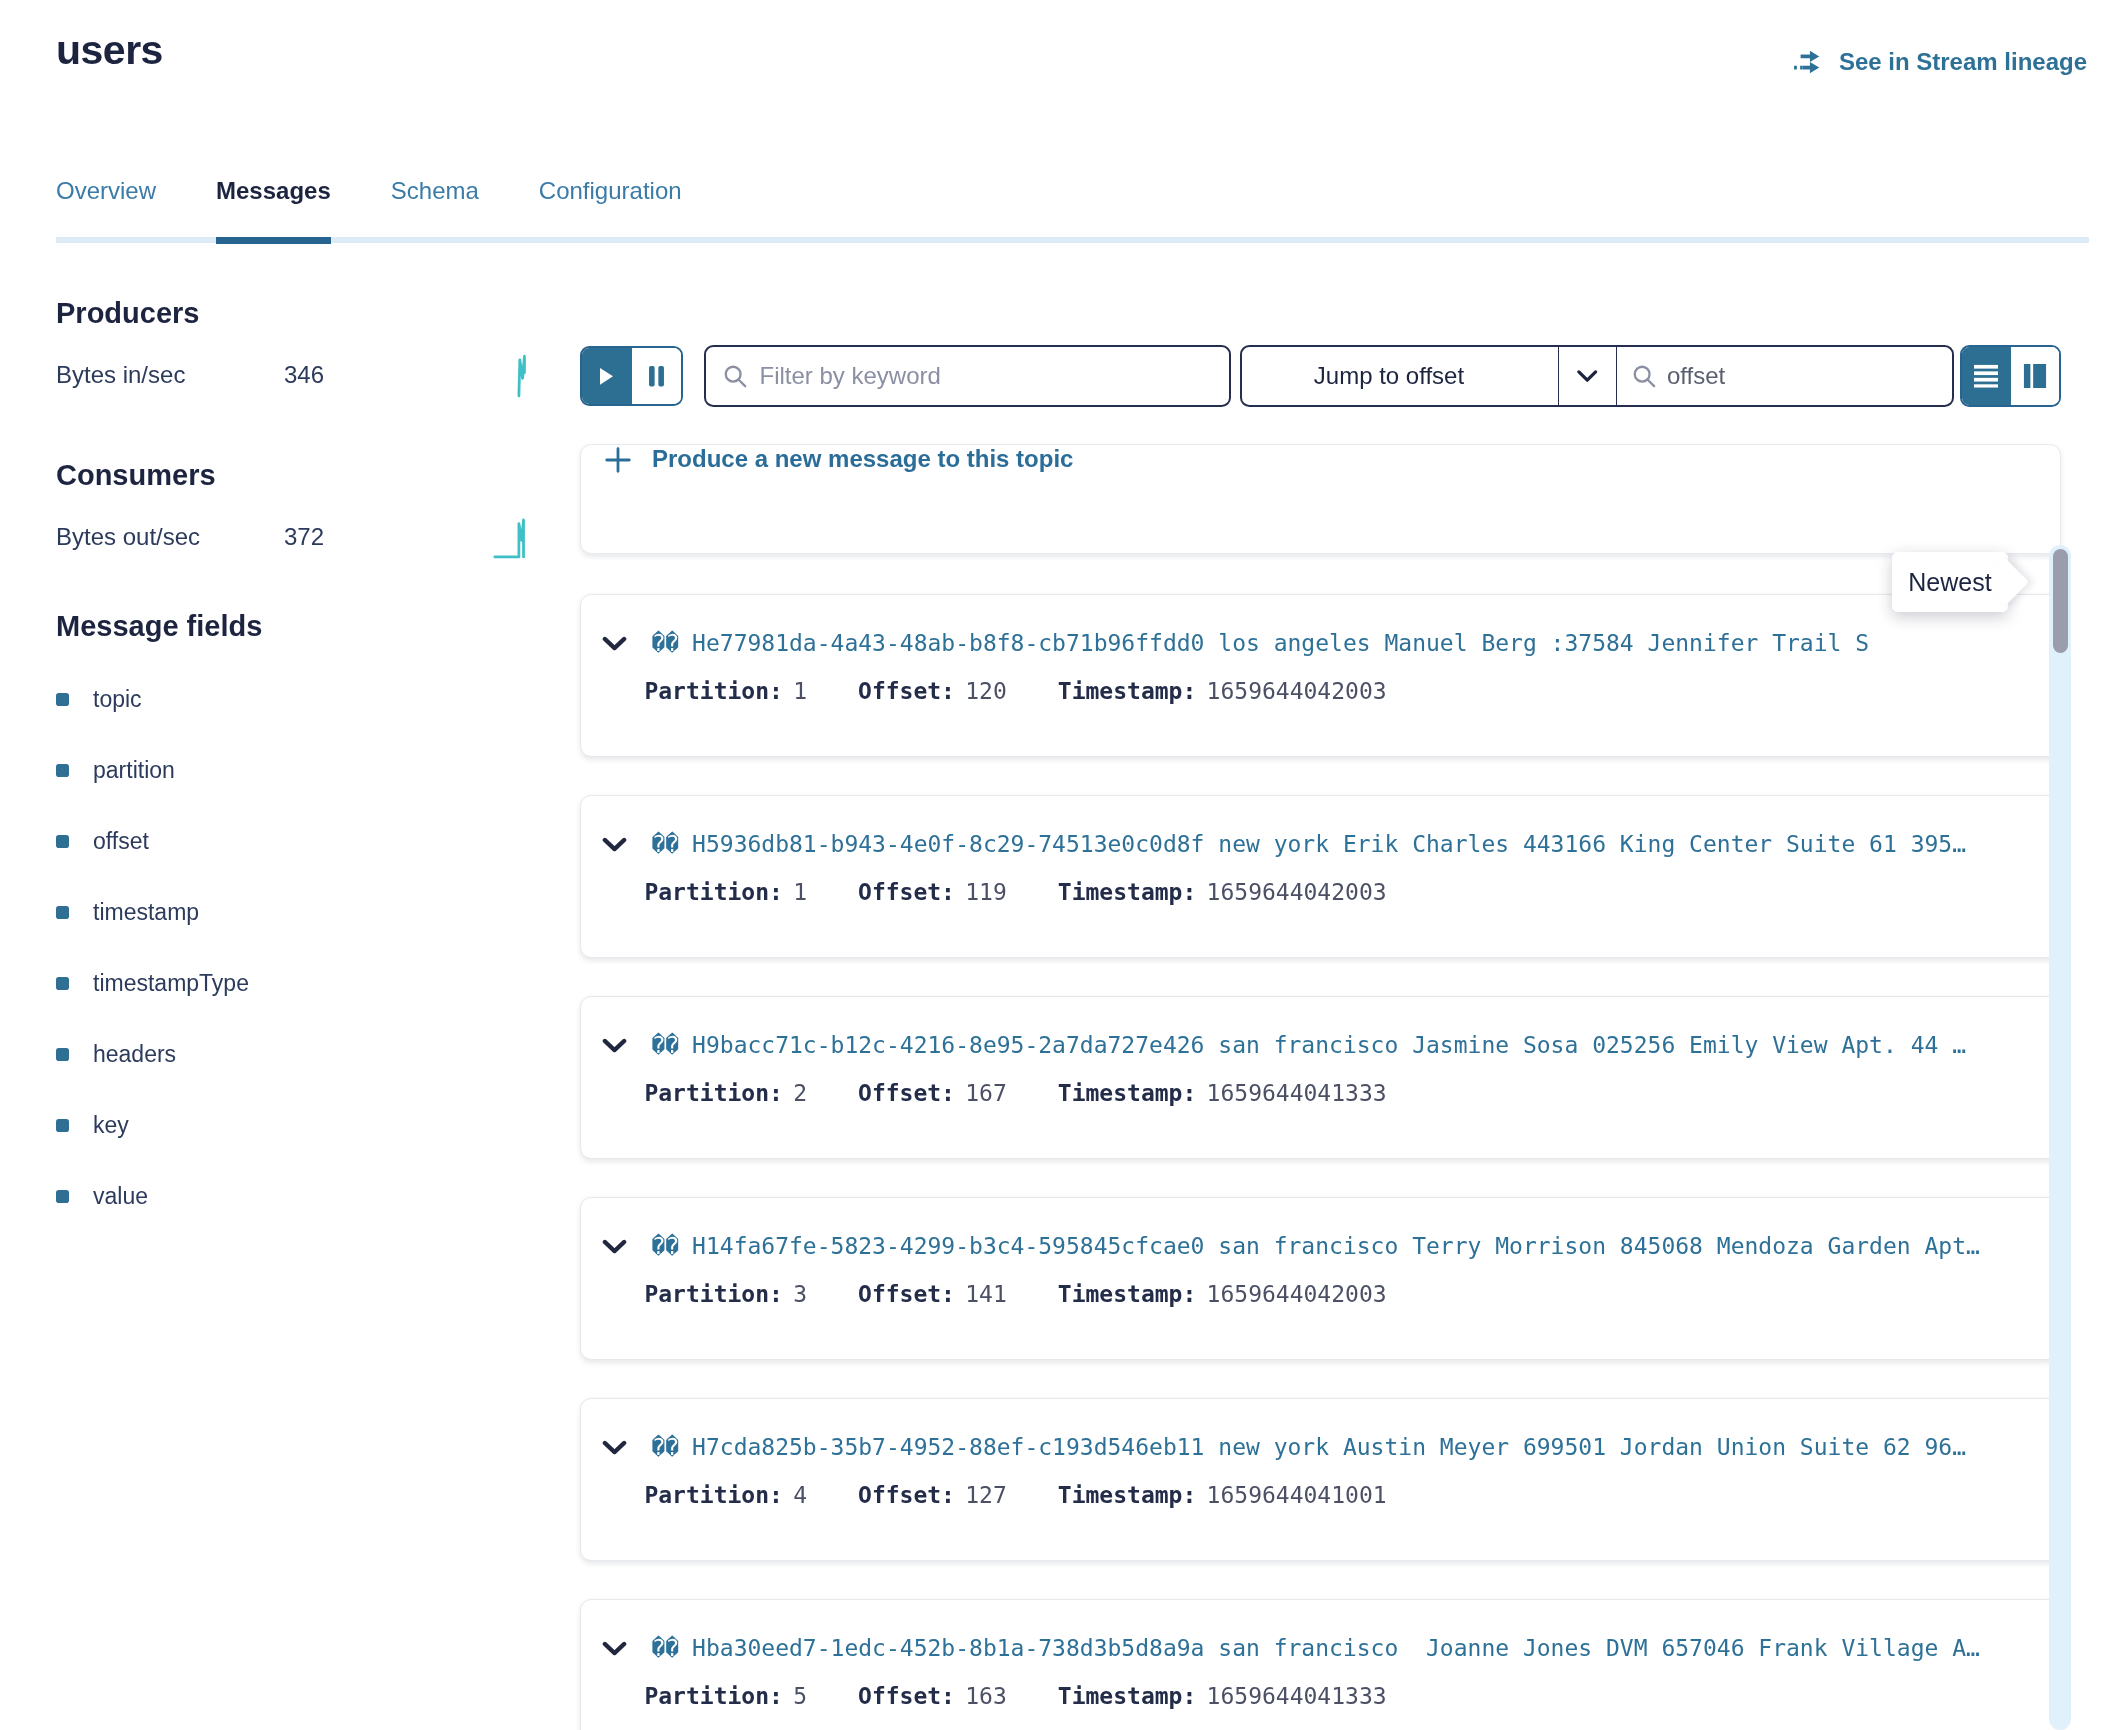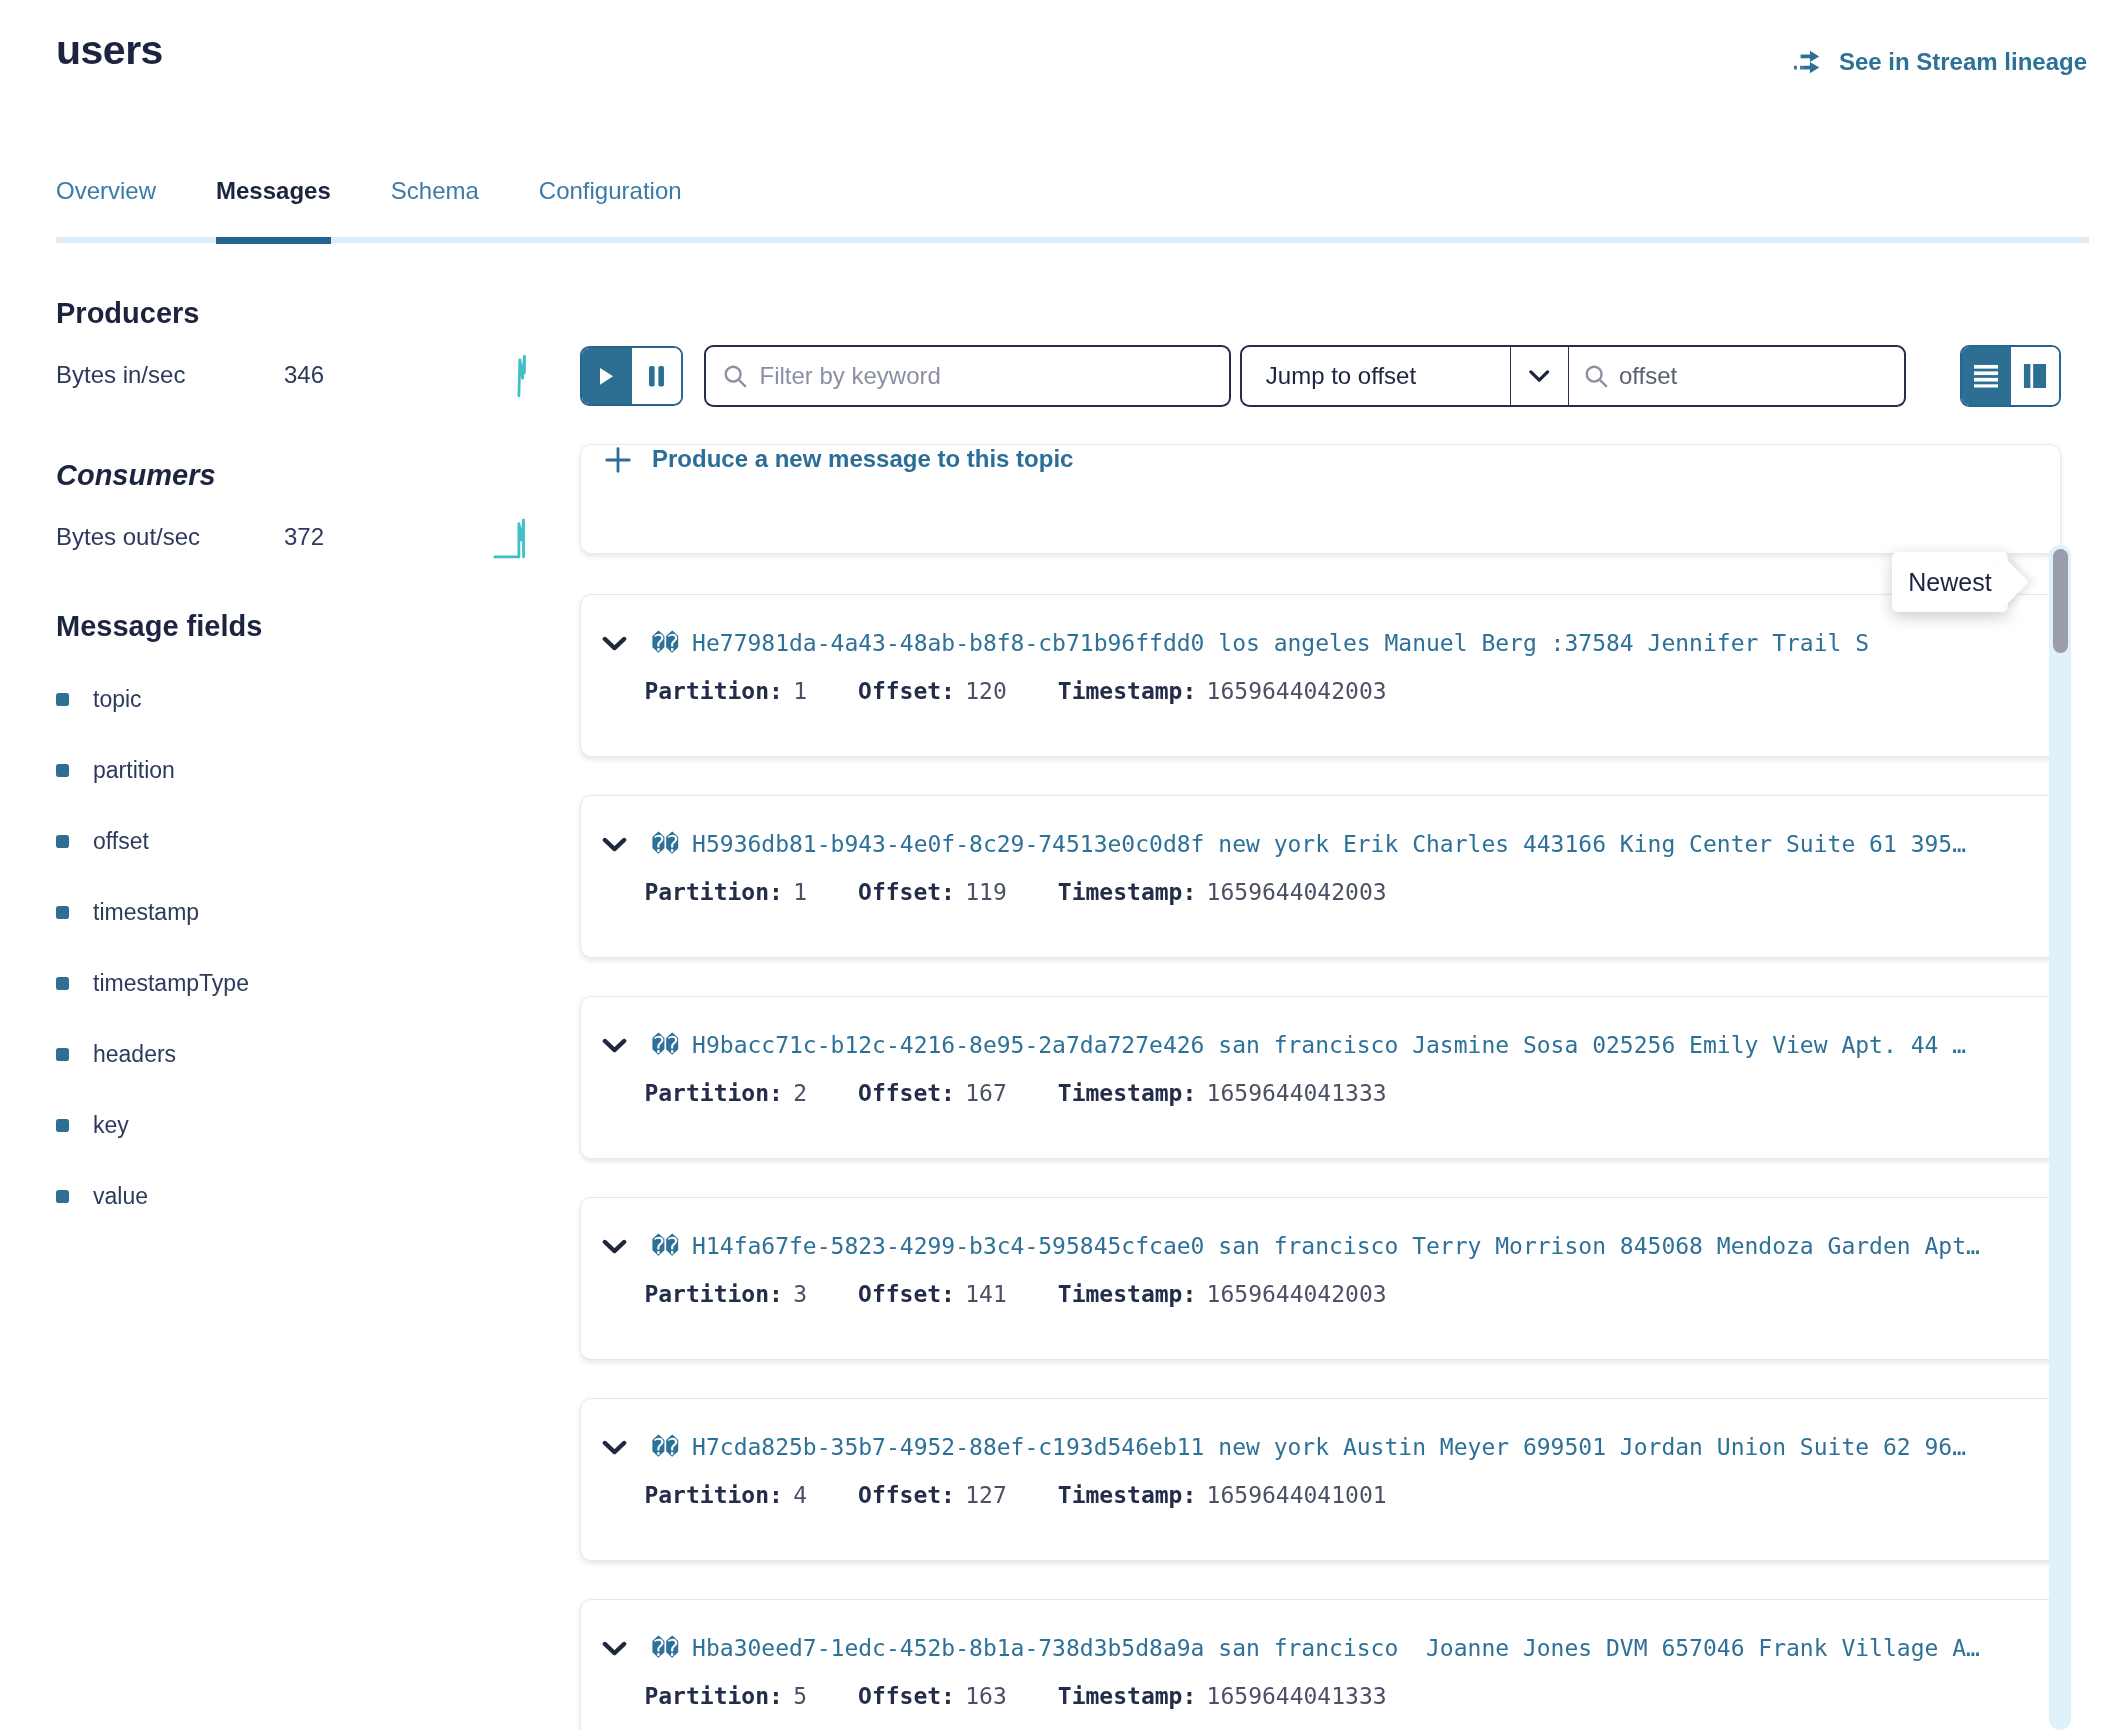--- a/index.html
+++ b/index.html
@@ -24,39 +24,39 @@
   .content { display:flex; margin-top:53px; }
   .sidebar { width:530px; padding-left:56px; flex:none; }
   .main { flex:1; padding-right:63px; padding-left:50px; }
 
   
   .side-heading { font-size:29px; font-weight:700; color:#1c2440; line-height:35px; }
   .metric-row { display:flex; align-items:center; margin-top:28px; height:32px; }
   .metric-label { font-size:24px; color:#2c3a5c; width:228px; }
   .metric-value { font-size:24px; color:#2c3a5c; }
   .sparkline { margin-left:auto; }
-  .mt-consumers { margin-top:67px;font-style:italic; }
+  .mt-consumers { margin-top:67px; }
   .mt-fields { margin-top:56px; }
   .field-list { list-style:none; margin-top:41px; }
   .field-item { display:flex; align-items:center; gap:24px; height:28px; margin-bottom:43px; cursor:pointer; }
   .field-bullet { width:13px; height:13px; border-radius:2.8px; background:#306f94; flex:none; }
   .field-label { font-size:23px; color:#2c3a5c; }
 
   
   .toolbar { display:flex; align-items:center; margin-top:49px; height:62px; }
   .playpause { display:flex; width:103px; height:60px; border:2.8px solid #27648f; border-radius:9.3px; overflow:hidden; flex:none; }
   .pp-seg { flex:1; display:flex; align-items:center; justify-content:center; cursor:pointer; background:#fff; }
   .pp-seg--active { background:#2d6e93; }
   .filter-box { display:flex; align-items:center; gap:13px; width:527px; height:62px; margin-left:20.5px;
                 border:2.8px solid #252e4f; border-radius:9.3px; padding:0 17px; background:#fff; }
   .filter-box input, .offset-cell input { border:none; outline:none; font-size:24px; color:#3b82f6; width:100%;
                 font-family:"Liberation Sans", sans-serif; background:transparent; }
   .filter-box input::placeholder { color:#8b8fa3; }
   .offset-cell input::placeholder { color:#5b6070; }
-  .jump-group { display:flex; align-items:stretch; height:62px; margin-left:9.3px; border:2.8px solid #252e4f; border-radius:9.3px; overflow:hidden; background:#fff; }
+  .jump-group { display:flex; align-items:stretch; height:62px; margin-left:9.3px; border:2.8px solid #252e4f; border-radius:9.3px; overflow:hidden; background:#fff;padding-left:48px; }
   .jump-value { display:flex; align-items:center; padding:0 24px; width:268px; font-size:24px; color:#1c2440; cursor:pointer; }
   .jump-chevron { display:flex; align-items:center; justify-content:center; width:58px; border-left:1.9px solid #252e4f; cursor:pointer; }
   .offset-cell { display:flex; align-items:center; gap:11.2px; width:336px; border-left:1.9px solid #252e4f; padding:0 15px; }
   .view-toggle { display:flex; width:101px; height:62px; margin-left:auto; border:2.8px solid #27648f; border-radius:9.3px; overflow:hidden; flex:none; }
   .vt-seg { flex:1; display:flex; align-items:center; justify-content:center; background:#fff; cursor:pointer; }
   .vt-seg--active { background:#2d6e93; }
 
   
   .produce-card { margin-top:37px; height:110px; background:#fff; border:0.9px solid #e9eaee; border-radius:11.2px;
                   box-shadow:0 2.8px 5.6px rgba(30,38,68,0.10); display:flex; gap:18.6px;

